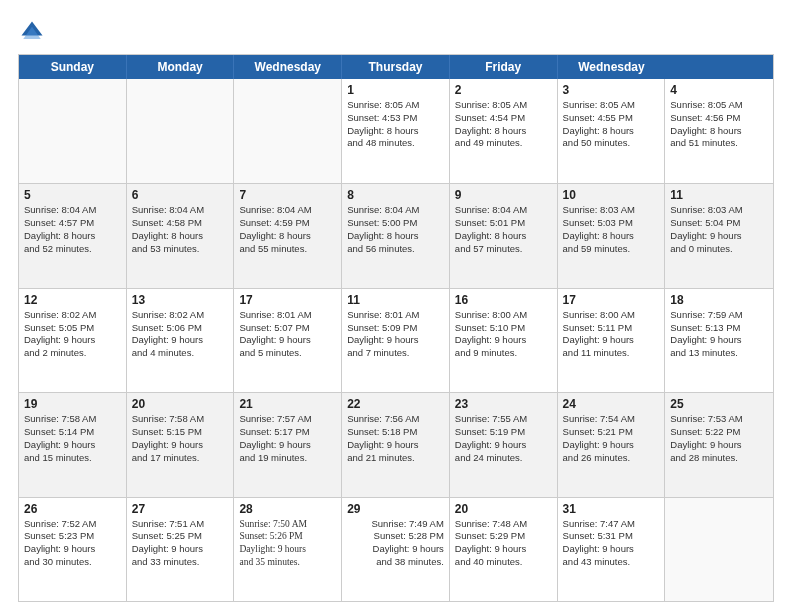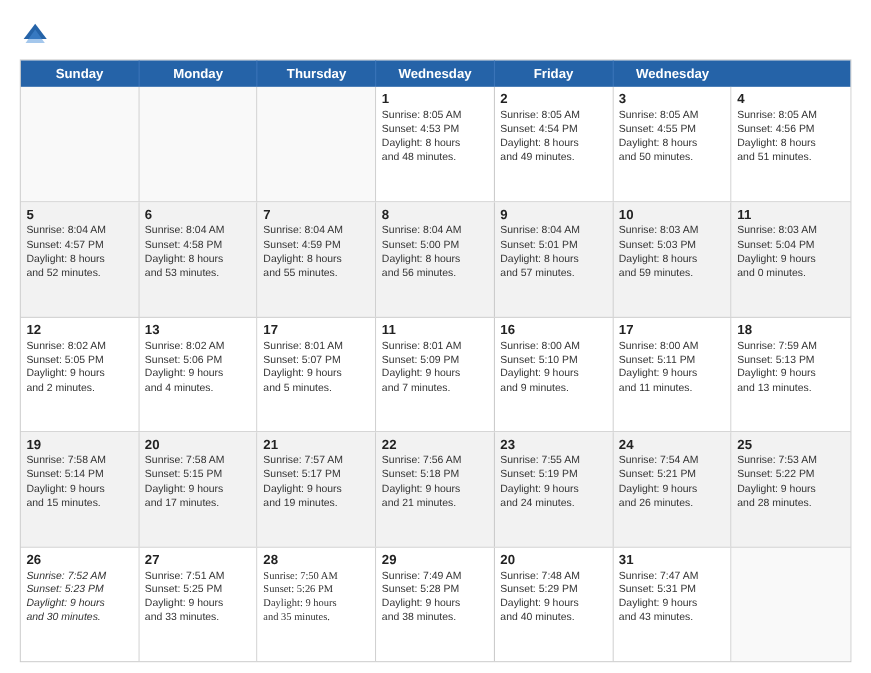--- a/index.html
+++ b/index.html
@@ -124,22 +124,22 @@
     <div class="title-block">
       <div class="month-title"></div>
       <div class="location"></div>
     </div>
   </div>
 
   <div class="calendar">
     <div class="cal-header">
     <div class="cal-header-cell">Sunday</div>
         <div class="cal-header-cell">Monday</div>
+        <div class="cal-header-cell">Wednesday</div>
         <div class="cal-header-cell">Thursday</div>
-        <div class="cal-header-cell">Wednesday</div>
         <div class="cal-header-cell">Friday</div>
         <div class="cal-header-cell">Wednesday</div>
       </div>
     <div class="cal-body">
     <div class="cal-week">
           <div class="cal-cell empty"></div>
           <div class="cal-cell empty"></div>
           <div class="cal-cell empty"></div>
           <div class="cal-cell">
             <div class="day-num">1</div>
@@ -319,42 +319,42 @@
             <div class="day-num">25</div>
             <div class="day-info" style="white-space: pre-line;">Sunrise: 7:53 AM
 Sunset: 5:22 PM
 Daylight: 9 hours
 and 28 minutes.</div>
           </div>
         </div>
         <div class="cal-week">
           <div class="cal-cell">
             <div class="day-num">26</div>
-            <div class="day-info" style="white-space: pre-line; font-style: italic;">Sunrise: 7:52 AM
+            <div class="day-info" style="white-space: pre-line;">Sunrise: 7:52 AM
 Sunset: 5:23 PM
 Daylight: 9 hours
 and 30 minutes.</div>
           </div>
           <div class="cal-cell">
             <div class="day-num">27</div>
             <div class="day-info" style="white-space: pre-line;">Sunrise: 7:51 AM
 Sunset: 5:25 PM
 Daylight: 9 hours
 and 33 minutes.</div>
           </div>
           <div class="cal-cell">
             <div class="day-num">28</div>
             <div class="day-info" style="white-space: pre-line; font-family: Liberation Serif, serif;">Sunrise: 7:50 AM
 Sunset: 5:26 PM
 Daylight: 9 hours
 and 35 minutes.</div>
           </div>
           <div class="cal-cell">
             <div class="day-num">29</div>
-            <div class="day-info" style="white-space: pre-line;">Sunrise: 7:49 AM
+            <div class="day-info" style="white-space: pre-line; text-align: right;">Sunrise: 7:49 AM
 Sunset: 5:28 PM
 Daylight: 9 hours
 and 38 minutes.</div>
           </div>
           <div class="cal-cell">
             <div class="day-num">20</div>
             <div class="day-info" style="white-space: pre-line;">Sunrise: 7:48 AM
 Sunset: 5:29 PM
 Daylight: 9 hours
 and 40 minutes.</div>

